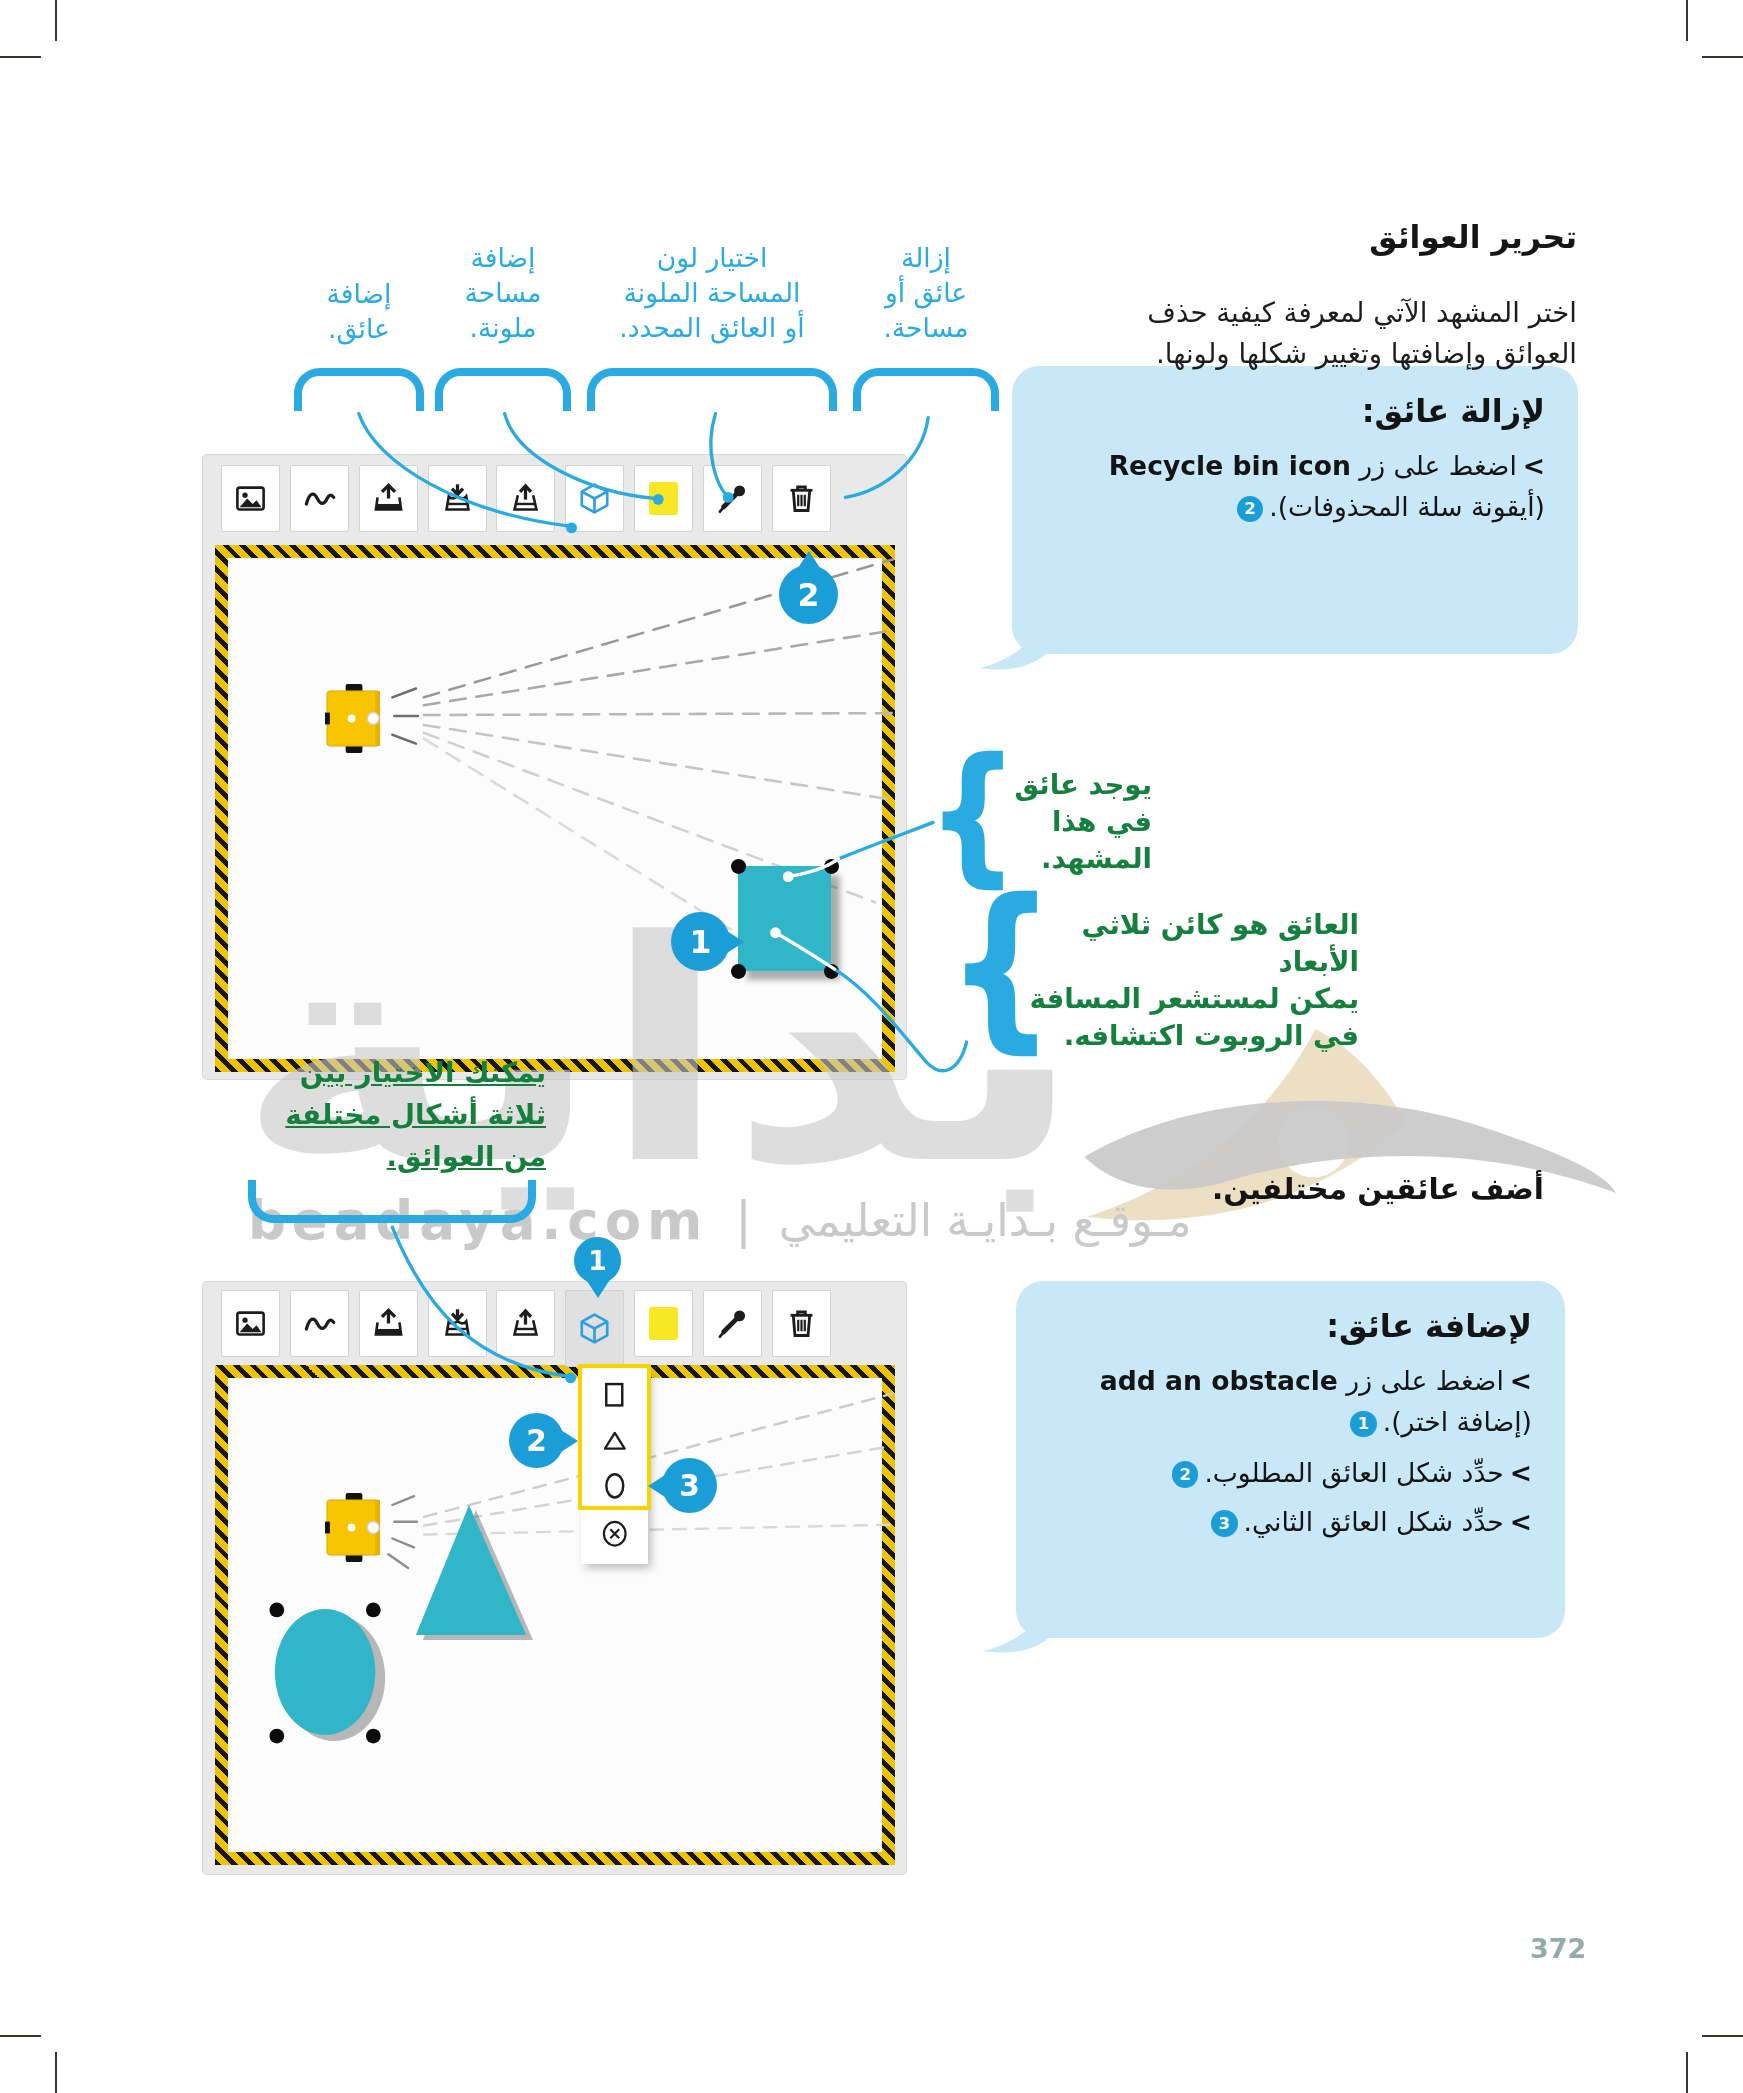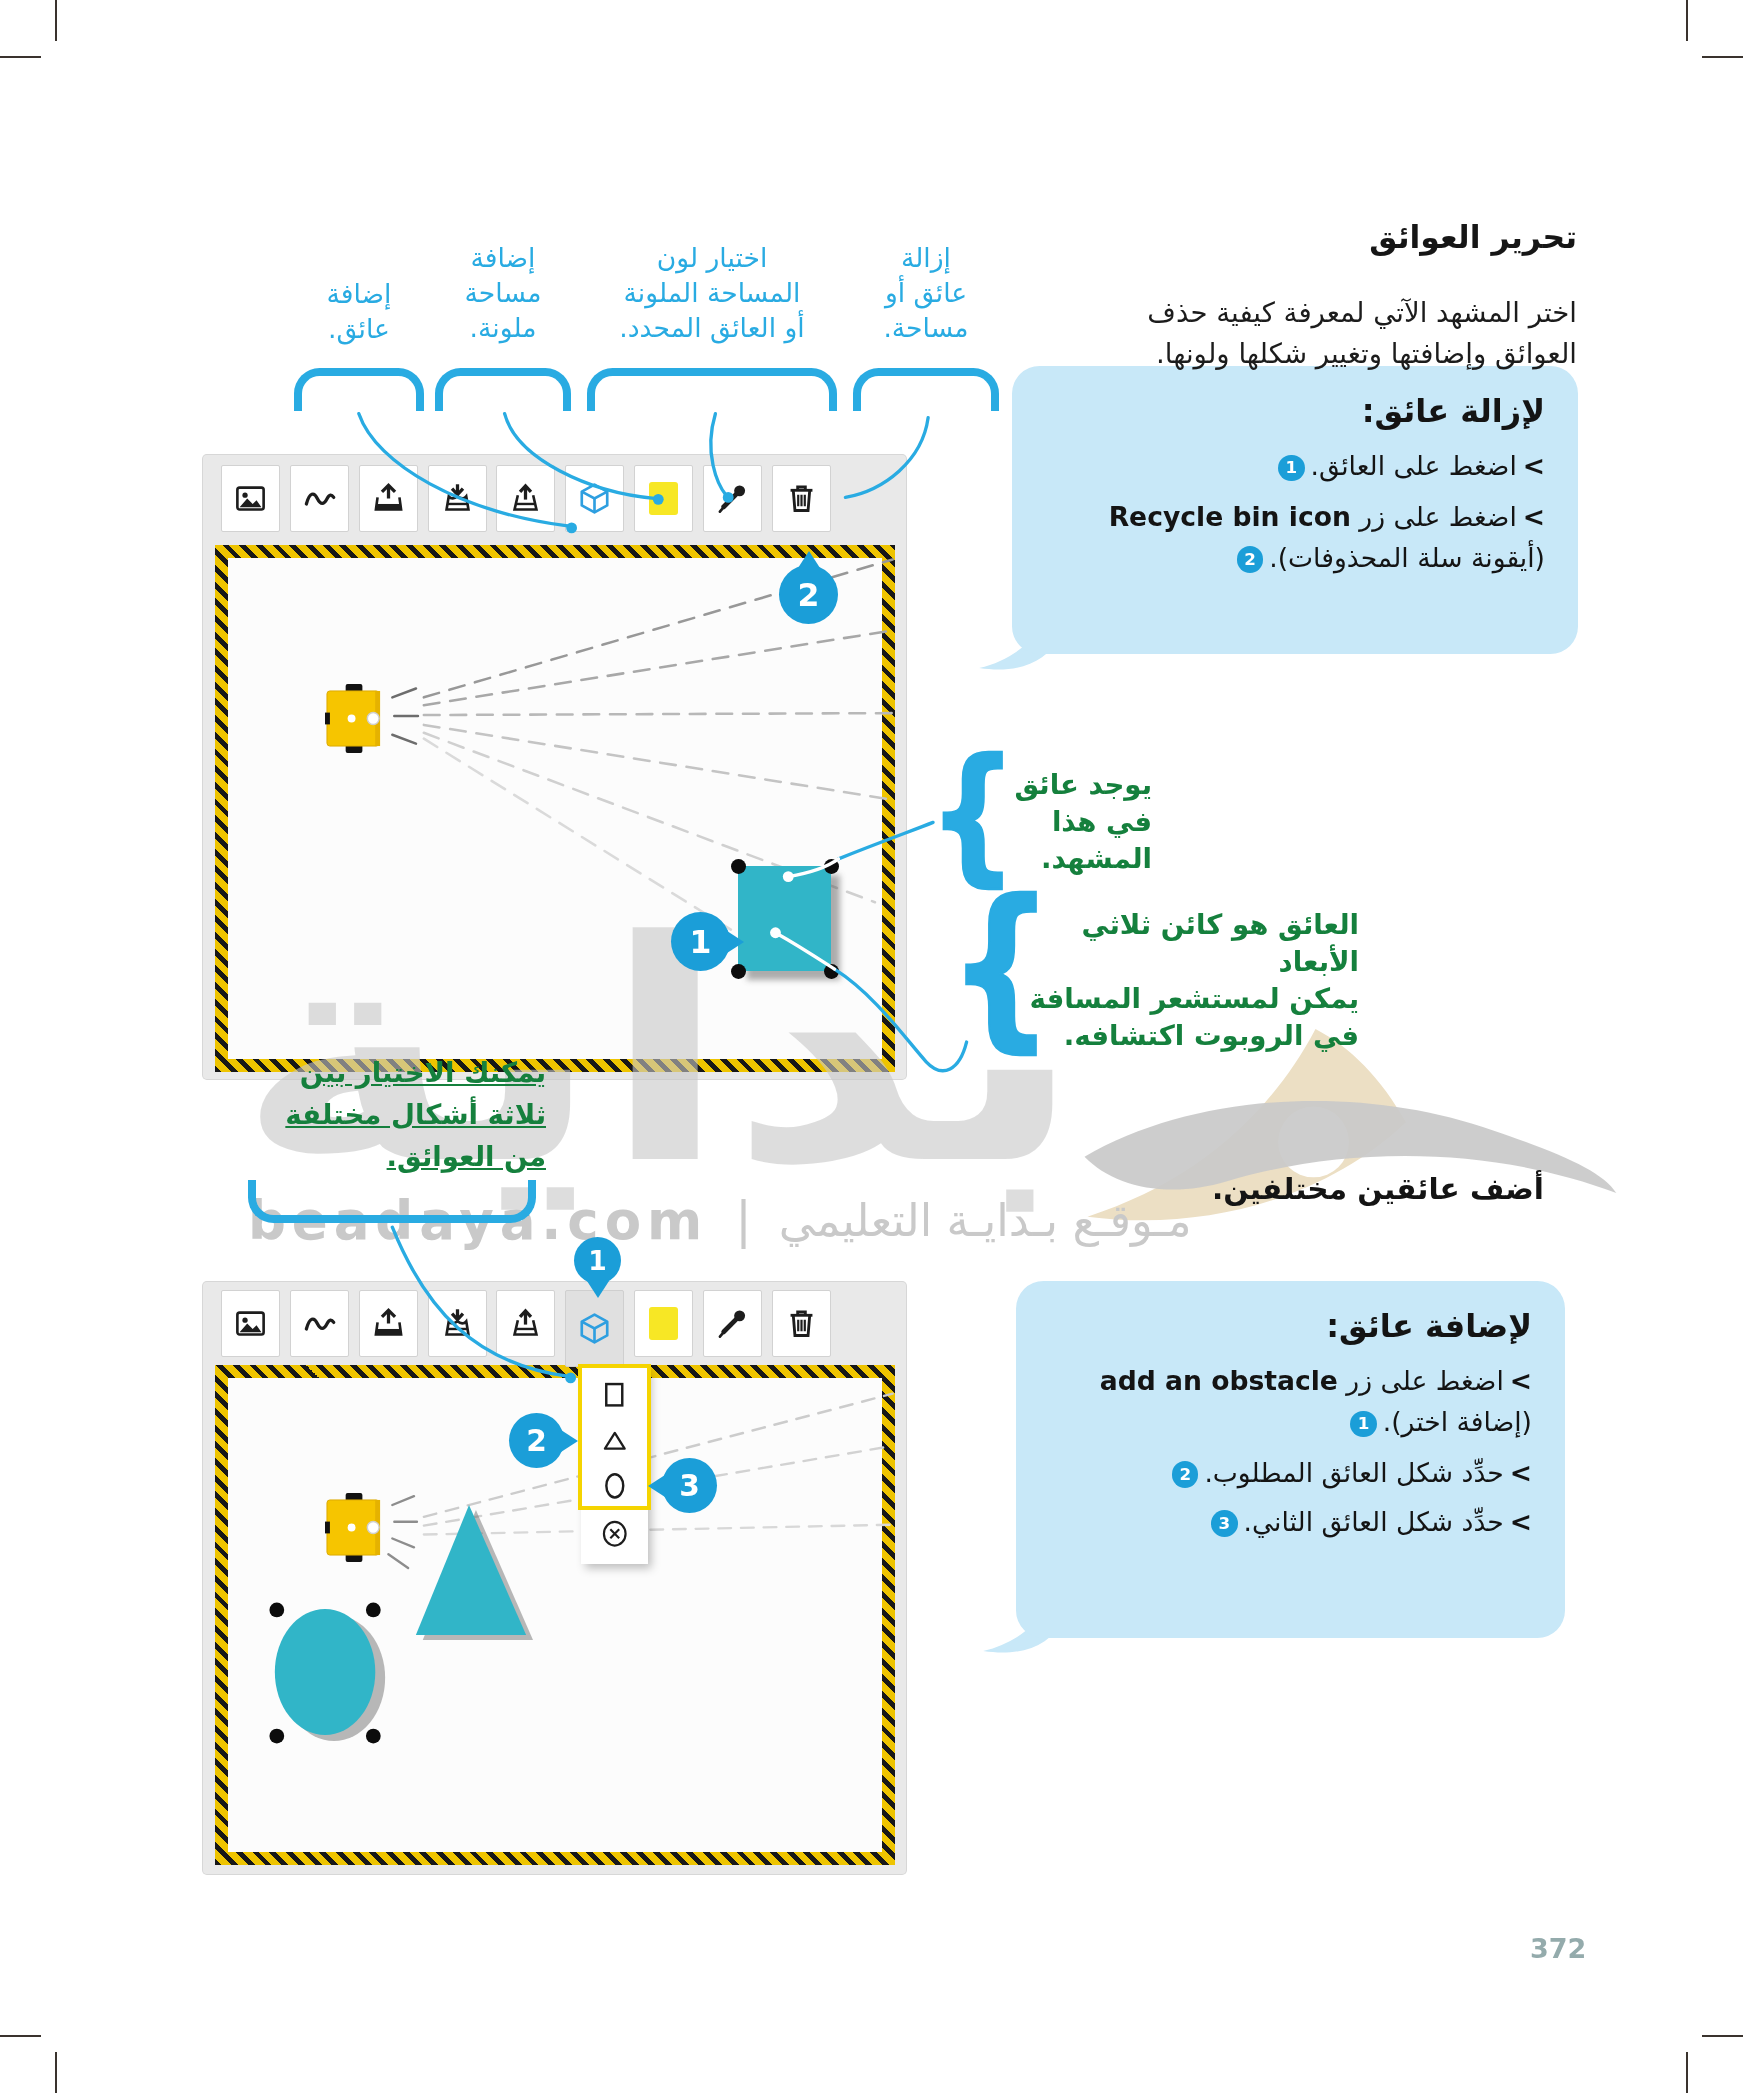--- a/index.html
+++ b/index.html
@@ -195,23 +195,20 @@
     <span class="wm-tag">مـوقـع بـدايـة التعليمي</span>
   </div>
   <svg class="abs" style="left:1069px;top:1024px;z-index:29;" width="552" height="231" viewBox="0 0 560 235">
     <path d="M250 5 C205 90 130 160 18 196 C140 212 262 176 342 100 C316 54 286 24 250 5 Z" fill="#ecdfc4"></path>
     <circle cx="248" cy="120" r="36" fill="#ffffff"></circle>
     <path d="M15 135 C130 68 300 62 430 108 C500 132 542 150 556 172 C430 124 280 124 160 160 C100 178 45 166 15 135 Z" fill="#c9c9c9" opacity="0.92"></path>
   </svg>
 
   <div class="bluebox" style="left:1012px;top:366px;width:566px;height:288px;">
     <div class="bb-title">لإزالة عائق:</div>
-    <div class="line">
-      <span class="chev" dir="ltr">&lt;</span><span>اضغط على العائق.</span><span class="nbadge">1</span>
-    </div>
     <div class="line" style="margin-top:9.9px;">
       <span class="chev" dir="ltr">&lt;</span><span>اضغط على زر</span> <span class="en">Recycle bin icon</span>
     </div>
     <div class="line" style="margin-left:57px;">
       <span>(أيقونة سلة المحذوفات).</span><span class="nbadge">2</span>
     </div>
   </div>
   <svg class="tail" style="left:973px;top:617px;" width="91" height="57" viewBox="0 0 92 58">
     <path d="M74 0 C62 26 38 44 6 52 C46 58 74 46 88 20 L88 0 Z" fill="#c8e8f8"></path>
   </svg>

